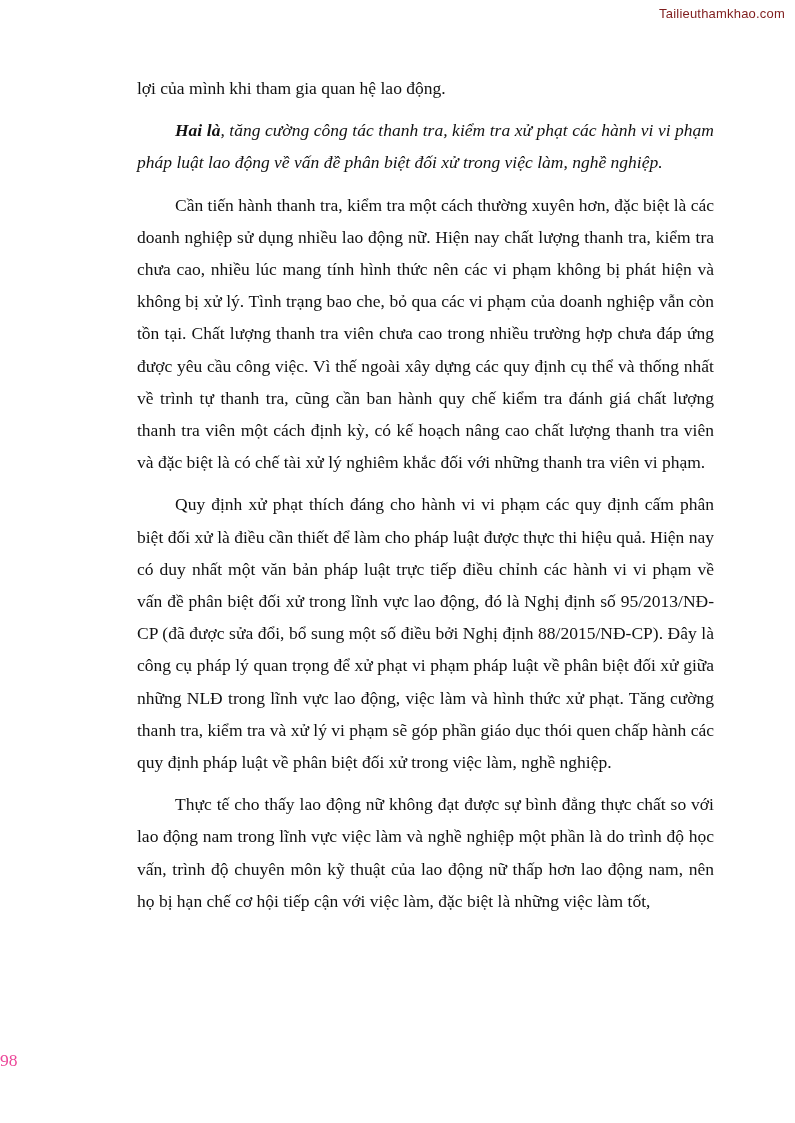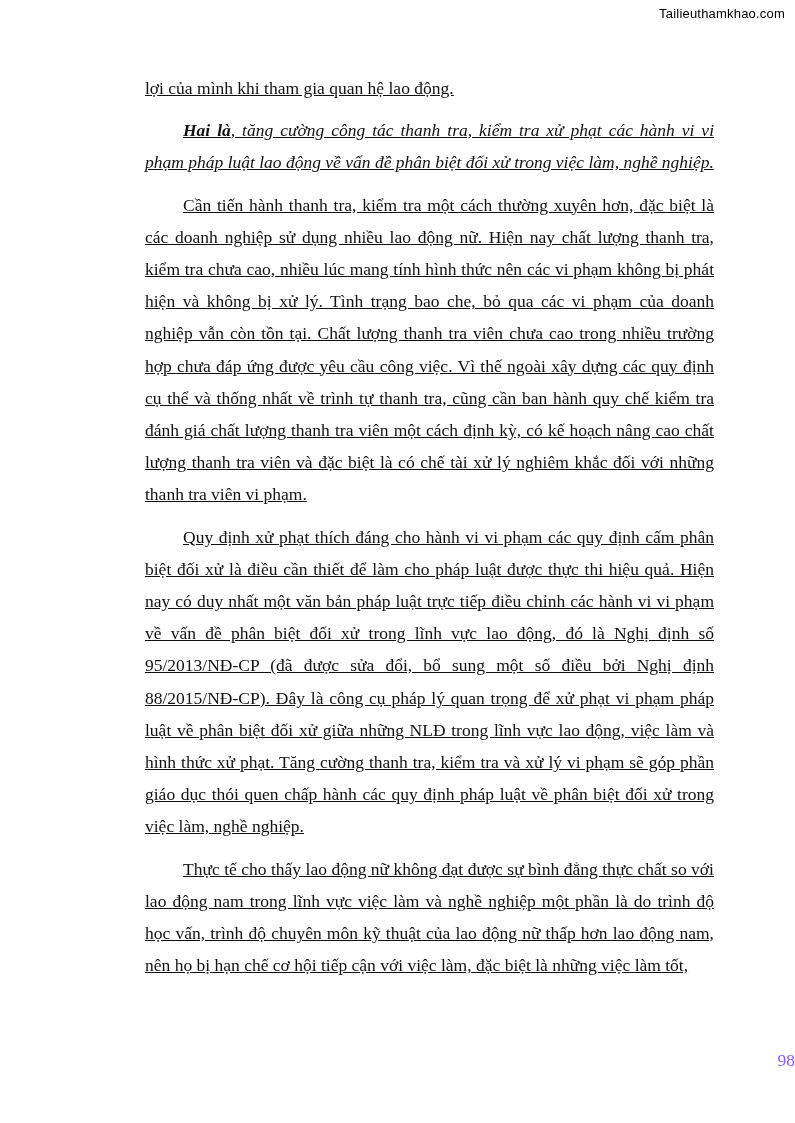--- a/index.html
+++ b/index.html
@@ -1,33 +1,33 @@
 <!DOCTYPE html>
 <html><head>
   <meta charset="utf-8">
   <style>
     html, body { margin: 0; padding: 0; background: #ffffff; }
     body { width: 795px; height: 1123px; position: relative; overflow: hidden; }
     .watermark {
       position: absolute; top: 6px; right: 10px;
       font-family: "Liberation Sans", sans-serif; font-size: 13px;
-      color: #000000; letter-spacing: 0.2px;
+      color: #7f1d1d; letter-spacing: 0.2px;
     }
     .page {
       position: absolute; left: 133px; top: 72px; width: 581px;
       font-family: "Liberation Serif", serif; font-size: 17.5px;
       line-height: 32.2px; color: #111111;
     }
-    .page p { margin: 0 0 10px 12px; text-align: justify; text-decoration: underline; }
+    .page p { margin: 0 0 10px 4px; text-align: justify; }
     .indent { text-indent: 38px; }
     .it { font-style: italic; }
     .bi { font-style: italic; font-weight: bold; }
     .page-number {
-      position: absolute; left: 0; width: 795px; top: 1050px; text-align: right;
-      font-family: "Liberation Serif", serif; font-size: 17.5px; color: #8b5cf6;
+      position: absolute; left: 0; width: 795px; top: 1050px; text-align: left;
+      font-family: "Liberation Serif", serif; font-size: 17.5px; color: #ec4899;
     }
   </style>
 </head>
 <body>
 
 <div class="watermark">Tailieuthamkhao.com</div>
 
 <div class="page">
   <p>lợi của mình khi tham gia quan hệ lao động.</p>
   <p class="indent it"><span class="bi">Hai là</span><span>, tăng cường công tác thanh tra, kiểm tra xử phạt các hành vi vi phạm pháp luật lao động về vấn đề phân biệt đối xử trong việc làm, nghề nghiệp.</span></p>

